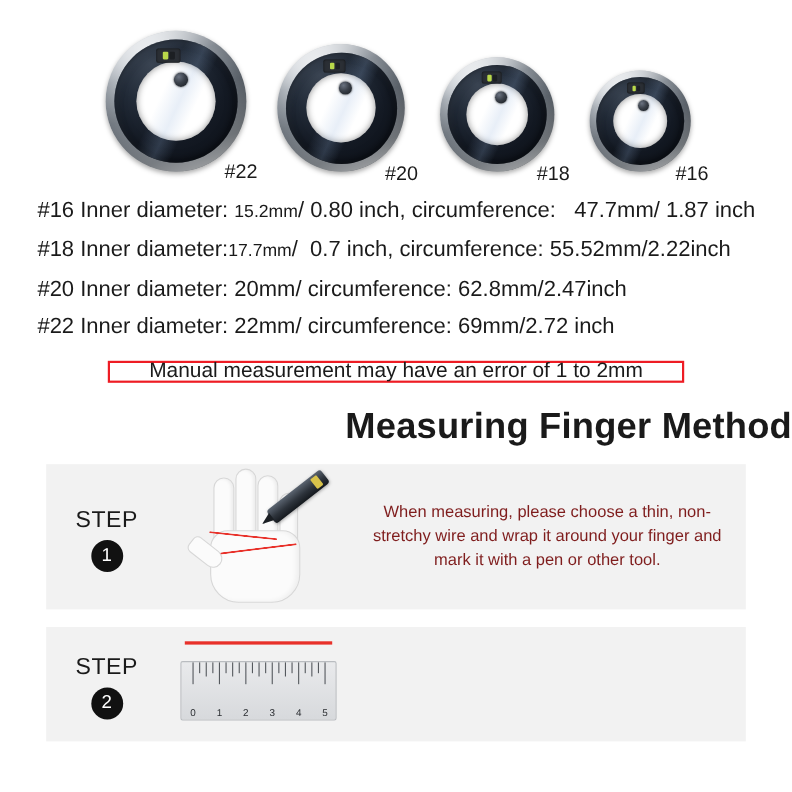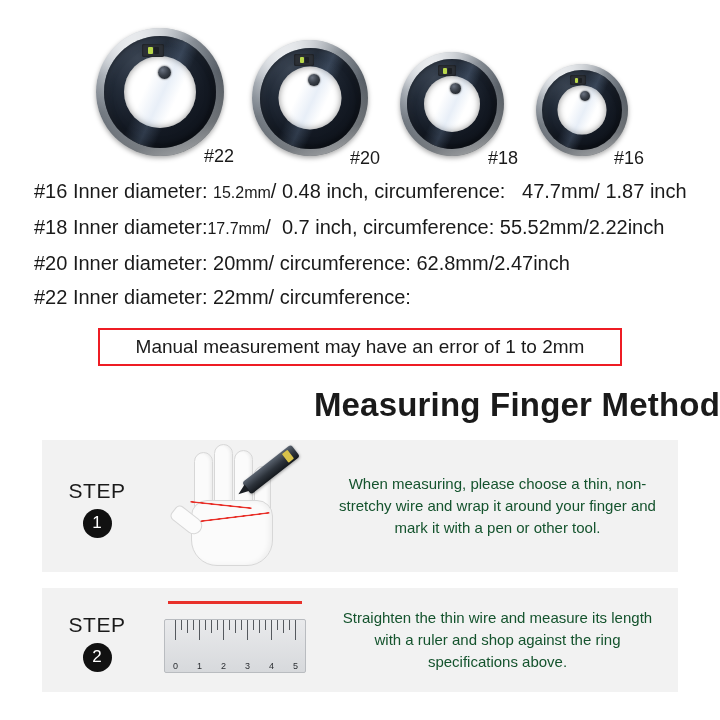--- a/index.html
+++ b/index.html
@@ -114,21 +114,21 @@
     white-space: nowrap;
   }
   .spec-size { font-size: 20px; }
   .spec-small { font-size: 16px; }
   .sp { white-space: pre; }
 
   
   .warning-box {
     margin: 14px auto 0 auto;
     width: 524px;
-    height: 38px;
+    height: 20px;
     border: 2px solid #ee1c24;
     display: flex;
     align-items: center;
     justify-content: center;
     text-align: right;
   }
   .warning-box span {
     font-size: 19px;
     color: #1a1a1a;
   }
@@ -182,21 +182,21 @@
     display: flex;
     align-items: center;
     justify-content: center;
     position: relative;
     height: 100%;
   }
   .step-text {
     flex: 1;
     font-size: 15px;
     line-height: 22px;
-    color: #14532d;
+    color: #7f1d1d;
     padding-left: 14px;
     padding-right: 14px;
   }
 
   
   .hand {
     position: relative;
     width: 150px;
     height: 124px;
   }
@@ -358,21 +358,21 @@
 
 <div class="specs">
 
   <div class="spec-line">
     <span class="spec-size">#16</span>
     <span class="sp">&nbsp;</span>
     <span>Inner diameter:</span>
     <span class="sp">&nbsp;</span>
     <span class="spec-small">15.2mm</span>
     <span class="sp">/ </span>
-    <span>0.48 inch,</span>
+    <span>0.80 inch,</span>
     <span class="sp">&nbsp;</span>
     <span>circumference:</span>
     <span class="sp">&nbsp;&nbsp;&nbsp;</span>
     <span>47.7mm/ 1.87 inch</span>
   </div>
 
   <div class="spec-line">
     <span class="spec-size">#18</span>
     <span class="sp">&nbsp;</span>
     <span>Inner diameter:</span>
@@ -401,20 +401,21 @@
   <div class="spec-line">
     <span class="spec-size">#22</span>
     <span class="sp">&nbsp;</span>
     <span>Inner diameter:</span>
     <span class="sp">&nbsp;</span>
     <span>22mm</span>
     <span class="sp">/</span>
     <span class="sp">&nbsp;</span>
     <span>circumference:</span>
     <span class="sp">&nbsp;</span>
+    <span>69mm/2.72 inch</span>
   </div>
 
 </div>
 
 <div class="warning-box">
   <span>Manual measurement may have an error of 1 to 2mm</span>
 </div>
 
 <div class="title">Measuring Finger Method</div>
 
@@ -480,16 +481,15 @@
 
         <div class="ruler-num" style="left:11px;">0</div>
         <div class="ruler-num" style="left:35px;">1</div>
         <div class="ruler-num" style="left:59px;">2</div>
         <div class="ruler-num" style="left:83px;">3</div>
         <div class="ruler-num" style="left:107px;">4</div>
         <div class="ruler-num" style="left:131px;">5</div>
       </div>
     </div>
   </div>
-  <div class="step-text">Straighten the thin wire and measure its length with a ruler and shop against the ring specifications above.</div>
 </div>
 
 <div class="spacer-bottom"></div>
 
 </body></html>

